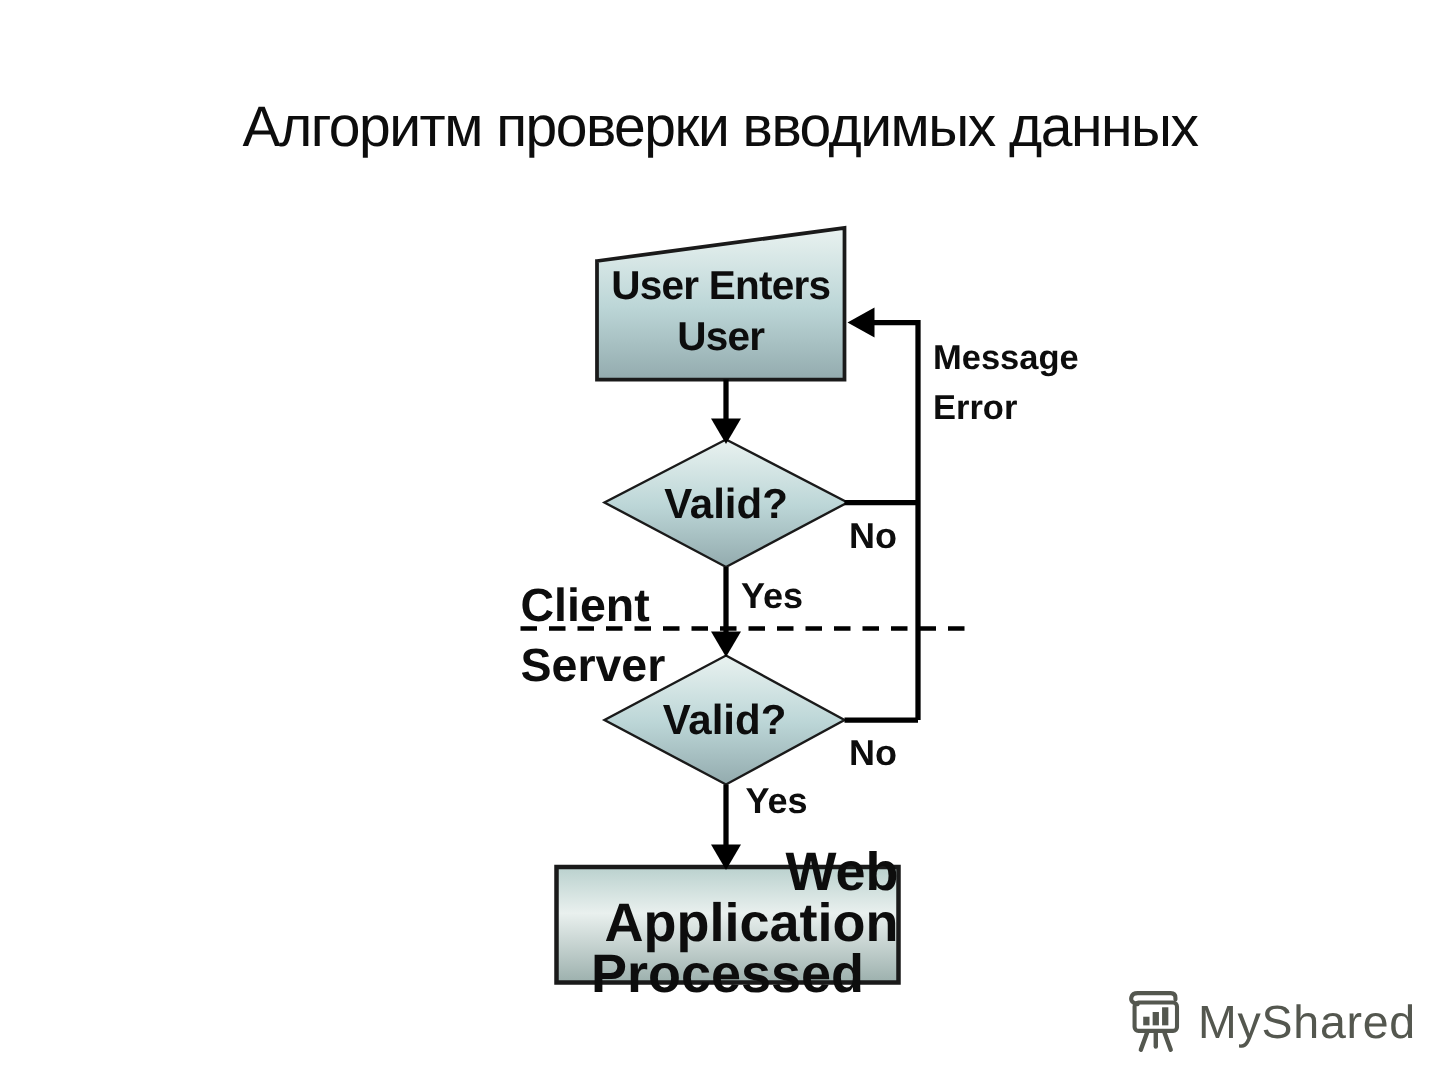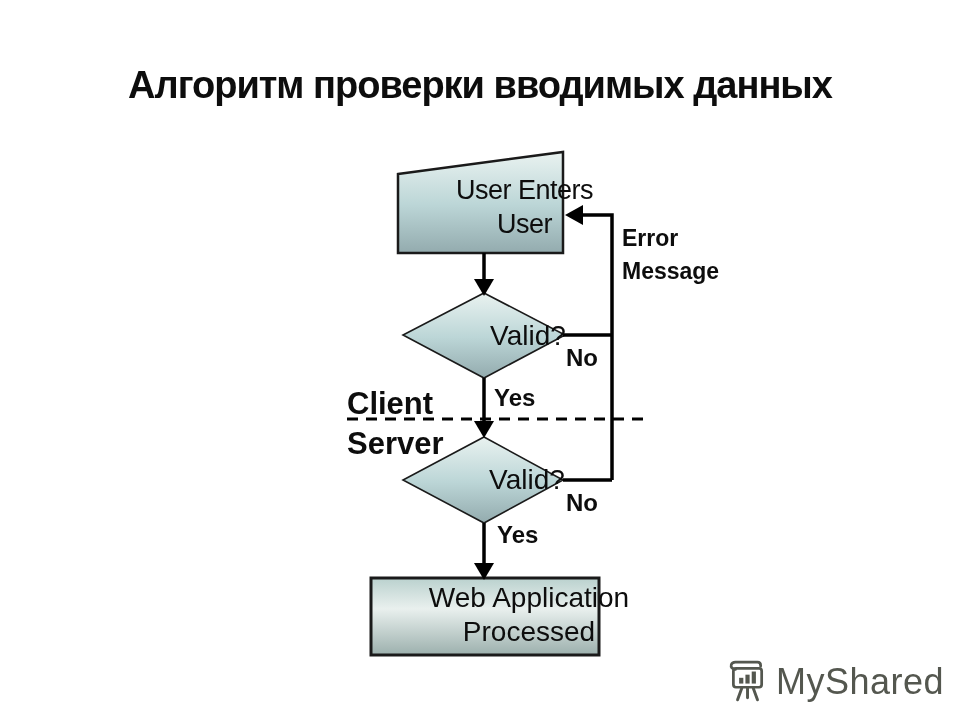--- a/index.html
+++ b/index.html
@@ -6,48 +6,48 @@
   body{
     width:960px;height:720px;position:relative;overflow:hidden;
     background:var(--background,#ffffff);
     font-family:"Liberation Sans",sans-serif;
   }
   .stage{position:absolute;inset:0;}
   svg.flow{position:absolute;left:0;top:0;}
   .slide-title{
     position:absolute;left:0;right:0;top:64px;
     text-align:center;
-    font-size:38px;font-weight:bold;letter-spacing:-1px;
+    font-size:38px;font-weight:normal;letter-spacing:-1px;
     color:var(--text,#0d0d0d);
   }
   .lbl{
     position:absolute;
     color:var(--text,#0d0d0d);
     font-weight:bold;
     white-space:nowrap;
   }
   .node-label{
     position:absolute;display:flex;flex-direction:column;
     align-items:center;justify-content:center;text-align:right;
-    color:var(--text,#0d0d0d);font-weight:normal;margin-left:44px;
+    color:var(--text,#0d0d0d);font-weight:bold;
   }
   .node-label.big{font-size:27px;line-height:34px;letter-spacing:-0.5px;}
   .edge-label{font-size:24px;text-align:right;}
   .boundary-label{font-size:31px;}
   .error-label{
     position:absolute;left:622px;top:222px;
     font-size:23px;font-weight:bold;line-height:33px;
     color:var(--text,#0d0d0d);
   }
   .watermark{
     position:absolute;right:16px;bottom:16px;
     display:flex;align-items:center;gap:8px;
   }
   .watermark-text{
-    font-size:36px;color:var(--watermark-gray,#54574f);
+    font-size:31px;color:var(--watermark-gray,#54574f);
     font-weight:400;letter-spacing:0.5px;
   }
   .shape{stroke:var(--shape-border,#1a1a1a);}
   .edge{stroke:var(--line,#000);stroke-width:3.5;fill:none;}
   .edge.dashed{stroke-width:3;stroke-dasharray:11 8;}
   .arrowhead{fill:var(--line,#000);stroke:none;}
 </style>
 </head>
 <body>
 
@@ -93,28 +93,28 @@
 
   <div class="node-label big" style="left:398px;top:160px;width:165px;height:93px;">
     <span>User Enters</span>
     <span>User</span>
   </div>
 
   <div class="node-label" style="left:403px;top:293px;width:162px;height:85px;font-size:28px;">Valid?</div>
 
   <div class="node-label" style="left:403px;top:437px;width:160px;height:86px;font-size:28px;">Valid?</div>
 
-  <div class="node-label" style="left:371px;top:578px;width:228px;height:74px;font-size:28px;line-height:34px;">
+  <div class="node-label" style="left:371px;top:578px;width:228px;height:74px;font-size:36px;line-height:34px;">
     <span>Web Application</span>
     <span>Processed</span>
   </div>
 
   <div class="error-label">
+    <div>Message</div>
     <div>Error</div>
-    <div>Message</div>
   </div>
 
   <div class="lbl edge-label" style="left:566px;top:344px;">No</div>
   <div class="lbl edge-label" style="left:494px;top:384px;">Yes</div>
   <div class="lbl edge-label" style="left:566px;top:489px;">No</div>
   <div class="lbl edge-label" style="left:497px;top:521px;">Yes</div>
 
   <div class="lbl boundary-label" style="left:347px;top:386px;">Client</div>
   <div class="lbl boundary-label" style="left:347px;top:426px;">Server</div>
 

